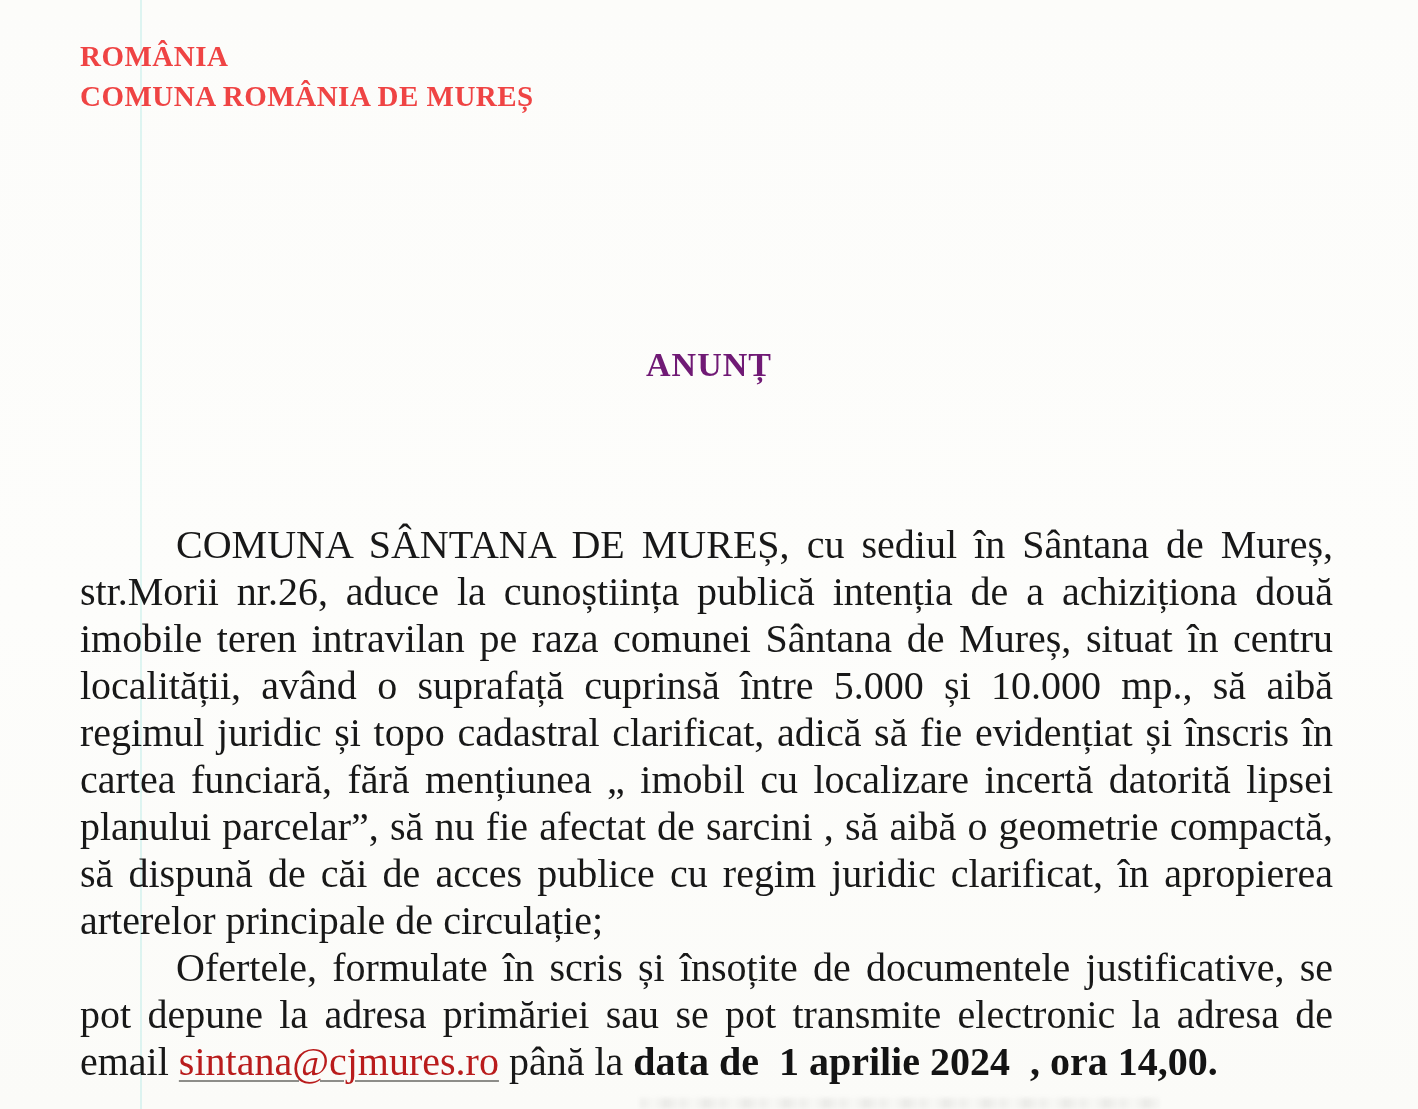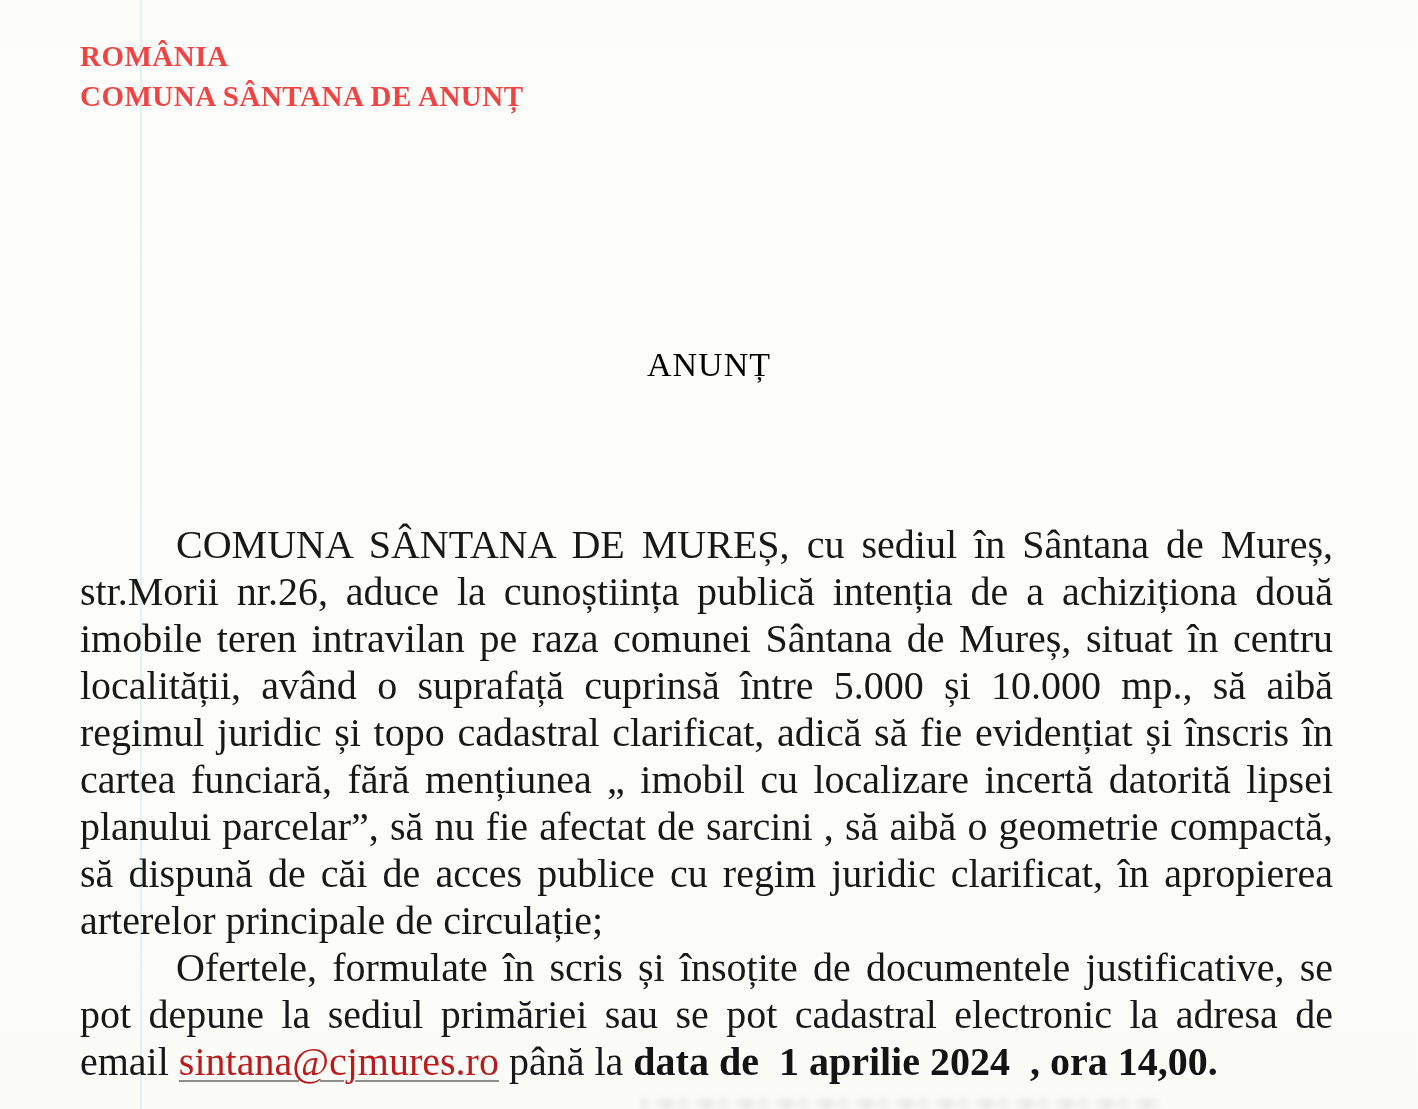--- a/index.html
+++ b/index.html
@@ -56,24 +56,24 @@
   .letterhead .lh-line {
     white-space: pre-wrap;
   }
 
   .doc-title {
     position: absolute;
     top: 346px;
     left: 0;
     width: 100%;
     text-align: center;
-    font-weight: normal;
+    font-weight: bold;
     font-size: 34px;
     letter-spacing: 1px;
-    color: #000000;
+    color: #701a75;
   }
 
   .doc-body {
     position: absolute;
     top: 521px;
     left: 80px;
     width: 1253px;
     font-size: 40px;
     line-height: 47px;
     text-align: justify;
@@ -99,23 +99,23 @@
     white-space: pre-wrap;
   }
 </style>
 </head>
 <body>
 
 <div class="scan-line"></div>
 
 <div class="letterhead">
   <div class="lh-line">ROMÂNIA</div>
-  <div class="lh-line">COMUNA SÂNTANA DE ANUNȚ</div>
+  <div class="lh-line">COMUNA ROMÂNIA DE MUREȘ</div>
 </div>
 
 <div class="doc-title">ANUNȚ</div>
 
 <div class="doc-body">
   <p>COMUNA SÂNTANA DE MUREȘ, cu sediul în Sântana de Mureș, str.Morii nr.26, aduce la cunoștiința publică intenția de a achiziționa două imobile teren intravilan pe raza comunei Sântana de Mureș, situat în centru localității, având o suprafață cuprinsă între 5.000 și 10.000 mp., să aibă regimul juridic și topo cadastral clarificat, adică să fie evidențiat și înscris în cartea funciară, fără mențiunea „ imobil cu localizare incertă datorită lipsei planului parcelar”, să nu fie afectat de sarcini , să aibă o geometrie compactă, să dispună de căi de acces publice cu regim juridic clarificat, în apropierea arterelor principale de circulație;</p>
-  <p><span>Ofertele, formulate în scris și însoțite de documentele justificative, se pot depune la sediul primăriei sau se pot cadastral electronic la adresa de email </span><span class="email-link">sintana@cjmures.ro</span><span> până la </span><span class="deadline">data de  1 aprilie 2024  , ora 14,00.</span></p>
+  <p><span>Ofertele, formulate în scris și însoțite de documentele justificative, se pot depune la adresa primăriei sau se pot transmite electronic la adresa de email </span><span class="email-link">sintana@cjmures.ro</span><span> până la </span><span class="deadline">data de  1 aprilie 2024  , ora 14,00.</span></p>
 </div>
 
 <div class="scan-smudge"></div>
 
 </body></html>

